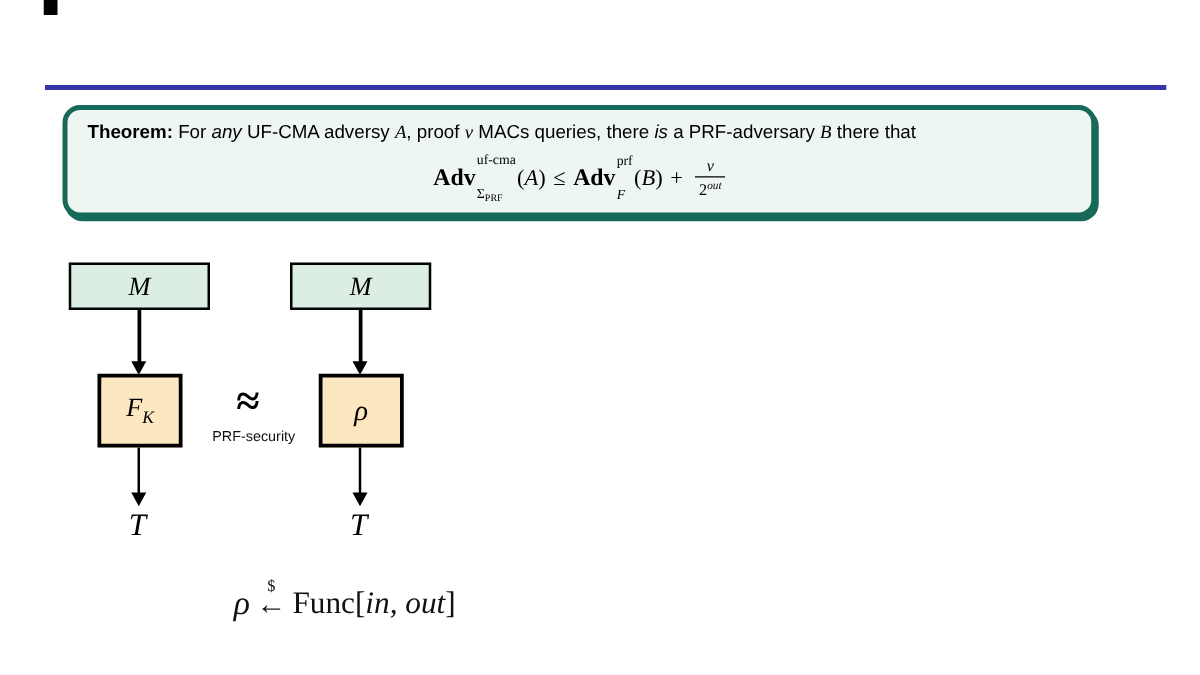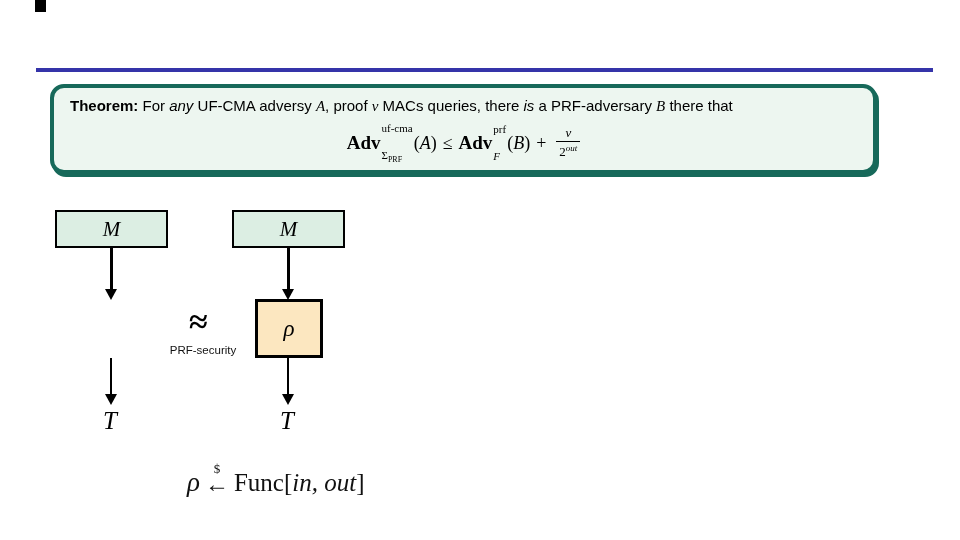--- a/index.html
+++ b/index.html
@@ -120,20 +120,23 @@
           <span class="den"><span>2</span><sup>out</sup></span>
         </span>
     </div>
   </div>
 
   <div class="mbox" id="mbox-left">
     <span>M</span>
   </div>
   <div class="vline" id="arrow-line-tl"></div>
   <div class="ahead" id="arrow-head-tl"></div>
+  <div class="fbox" id="fk-box">
+    <span><span>F</span><sub>K</sub></span>
+  </div>
   <div class="vline" id="arrow-line-bl"></div>
   <div class="ahead" id="arrow-head-bl"></div>
   <div class="tlabel" id="t-left">T</div>
 
   <div id="approx">≈</div>
   <div id="prf-security">PRF-security</div>
 
   <div class="mbox" id="mbox-right">
     <span>M</span>
   </div>

